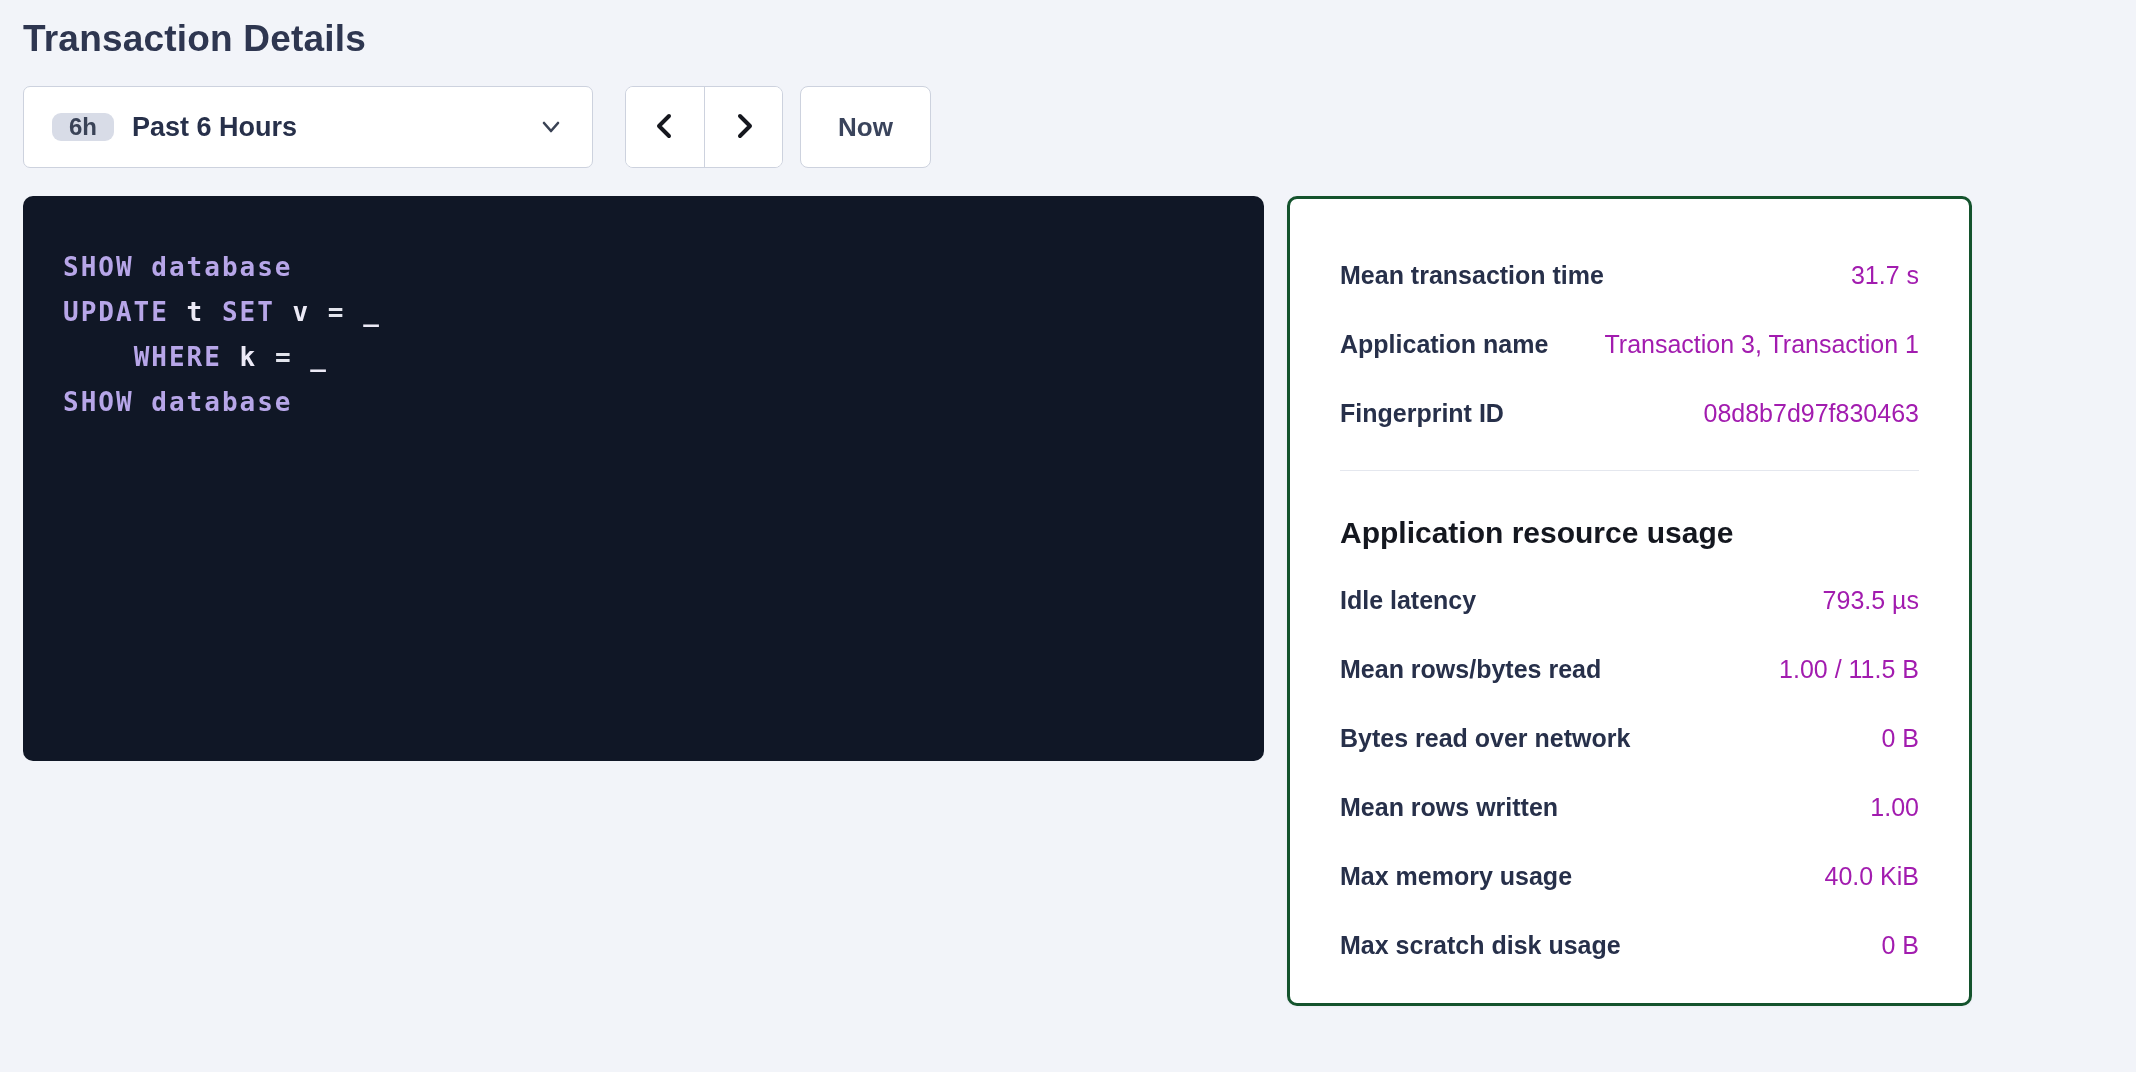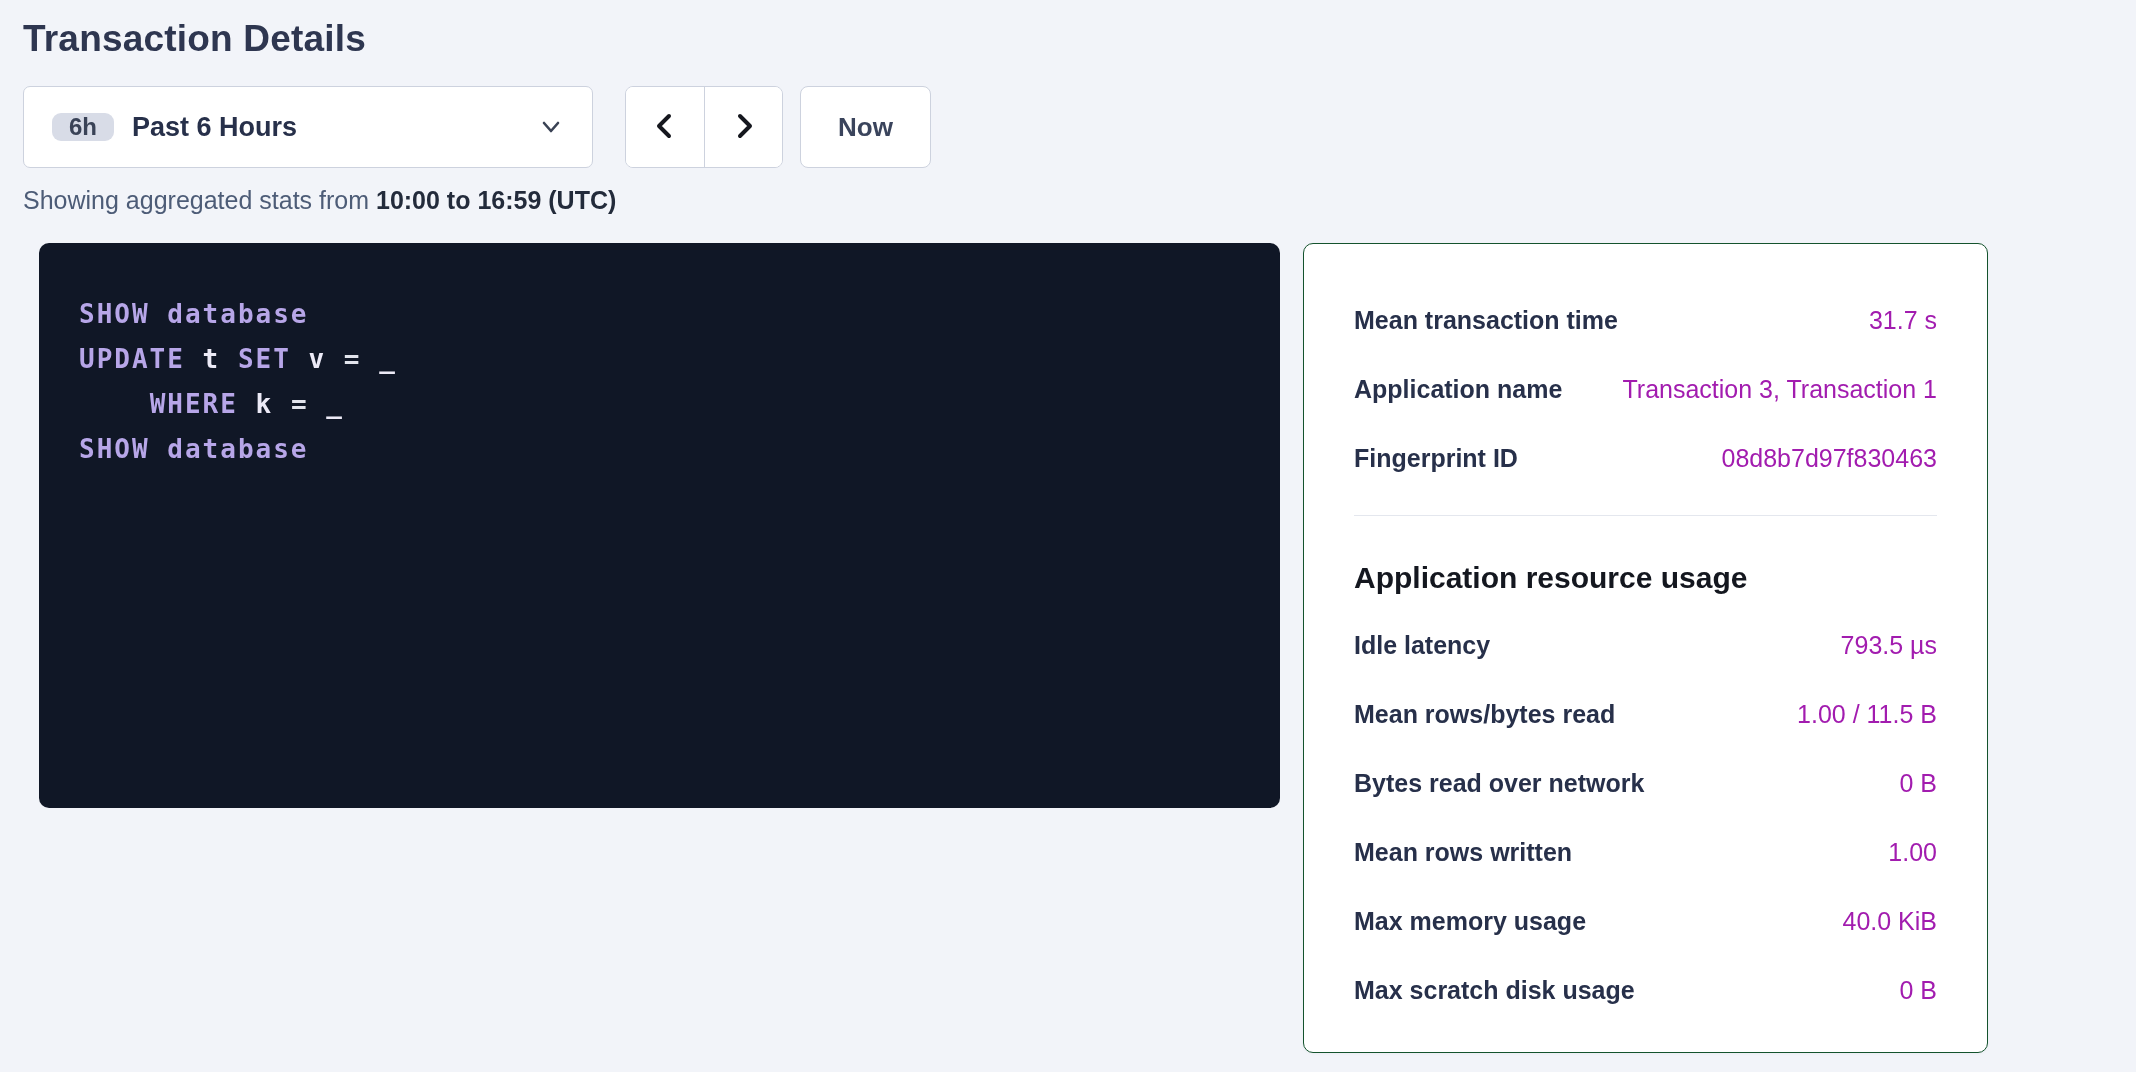--- a/index.html
+++ b/index.html
@@ -60,30 +60,30 @@
   .subtext{margin-top:17px;font-size:25px;color:#4d5c77;line-height:30px;}
   .subtext .strong{color:#232b3b;font-weight:700;}
   
   .content{display:flex;align-items:flex-start;margin-top:28px;}
   .sql-box{
     width:1241px;height:565px;box-sizing:border-box;
     background:#101726;border-radius:10px;
     padding:49px 40px;
     font-family:"DejaVu Sans Mono","Liberation Mono",monospace;
     font-size:26px;font-weight:700;line-height:45px;letter-spacing:2px;
-    white-space:pre;overflow:hidden;margin-left:16px;
+    white-space:pre;overflow:hidden;
   }
   .sql-line{height:45px;}
   .tok-kw{color:#b7a6e8;}
   .tok-id{color:#eceaf6;}
   .tok-op{color:#e2e4ec;}
   
   .summary-card{
     margin-left:23px;width:685px;height:810px;box-sizing:border-box;
-    background:#ffffff;border:1px solid #14532d;border-radius:10px;
+    background:#ffffff;border:3px solid #14532d;border-radius:10px;
     padding:42px 50px 0 50px;
     box-shadow:0 1px 3px rgba(40,50,80,0.04);
   }
   .stat-row{height:69px;display:flex;align-items:center;justify-content:space-between;}
   .stat-label{font-size:25px;font-weight:700;color:#27304a;}
   .stat-value{font-size:25px;font-weight:400;color:#a21caf;text-align:left;}
   .divider{height:1px;background:#e4e7ee;margin:22px 0 44px 0;}
   .section-heading{
     margin:0 0 15px 0;
     font-size:30px;font-weight:700;color:#14171f;line-height:36px;
@@ -120,21 +120,20 @@
           <svg width="30" height="32" viewBox="0 0 30 32" fill="none">
             <polyline points="11,6 21,16 11,26" stroke="#15171e" stroke-width="4" stroke-linecap="round" stroke-linejoin="round"></polyline>
           </svg>
         </span>
       </button>
     </div>
 
     <button class="now-btn">Now</button>
   </div>
 
-  <div class="subtext"><span>Showing aggregated stats from </span><span class="strong">10:00 to 16:59 (UTC)</span></div>
 
   <div class="content">
 
     <div class="sql-box" id="sql-box"><div class="sql-line"><span class="tok-kw">SHOW</span><span class="tok-id"> </span><span class="tok-kw">database</span></div><div class="sql-line"><span class="tok-kw">UPDATE</span><span class="tok-id"> t </span><span class="tok-kw">SET</span><span class="tok-id"> v </span><span class="tok-op">=</span><span class="tok-id"> _</span></div><div class="sql-line"><span class="tok-id">    </span><span class="tok-kw">WHERE</span><span class="tok-id"> k </span><span class="tok-op">=</span><span class="tok-id"> _</span></div><div class="sql-line"><span class="tok-kw">SHOW</span><span class="tok-id"> </span><span class="tok-kw">database</span></div></div>
 
     <div class="summary-card">
       <div id="top-rows">
   <div class="stat-row">
     <span class="stat-label">Mean transaction time</span>
     <span class="stat-value">31.7 s</span>

